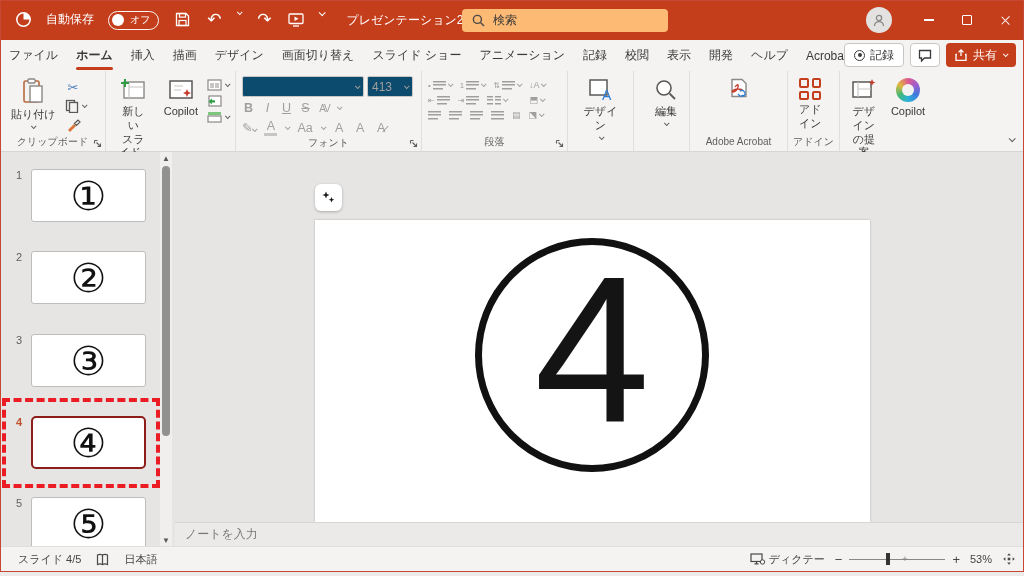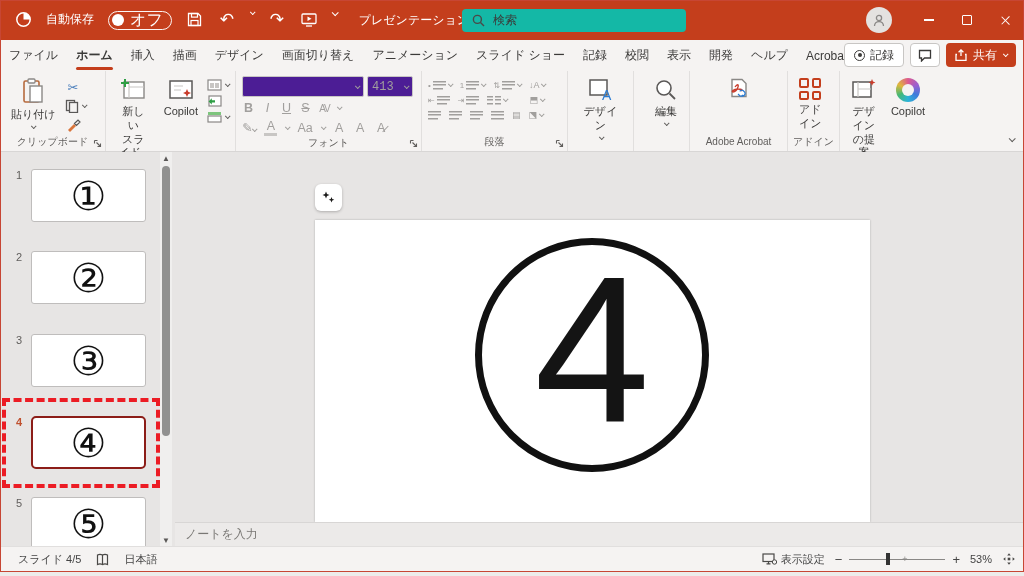--- a/index.html
+++ b/index.html
@@ -10,29 +10,29 @@
     background:#EDEBEA; color:#3b3a39; font-size:12px;
   }
   
   .titlebar { position:absolute; left:0; top:0; width:1024px; height:40px;
     background:#C43E1C; display:flex; align-items:center; color:#fff; }
   .tb-left { display:flex; align-items:flex-start; gap:14px; padding-left:14px; }
   .tb-txt { font-size:12px; color:#fff; white-space:nowrap; }
   .toggle { display:flex; align-items:center; border:1px solid rgba(255,255,255,.95);
     border-radius:10px; height:19px; padding:0 8px 0 3px; gap:6px; cursor:default; }
   .toggle .knob { width:12px; height:12px; border-radius:50%; background:#fff; }
-  .toggle .tg-label { font-size:16px; color:#fff; }
+  .toggle .tg-label { font-size:10px; color:#fff; }
   .tb-ic { width:18px; height:18px; display:flex; align-items:center; justify-content:center; }
   .arrow-glyph { font-size:17px; line-height:1; color:#fff; }
   .chev { display:inline-block; width:5px; height:5px; border-right:1.3px solid currentColor;
     border-bottom:1.3px solid currentColor; transform:rotate(45deg) translateY(-1px); }
   .chev.sm { width:4px; height:4px; }
   .tb-title { margin-left:22px; font-size:12px; white-space:nowrap; }
-  .searchbox { position:absolute; left:462px; top:9px; width:224px; height:23px;
-    background:#14b8a6; border-radius:4px; display:flex; align-items:center;
+  .searchbox { position:absolute; left:462px; top:9px; width:206px; height:23px;
+    background:#fdba74; border-radius:4px; display:flex; align-items:center;
     gap:8px; padding-left:10px; color:#3b3a39; cursor:text; }
   .searchbox svg { flex:none; }
   .tb-right { position:absolute; right:0; top:0; height:40px; display:flex; align-items:center; }
   .avatar { width:26px; height:26px; border-radius:50%; background:#E4E2E0;
     display:flex; align-items:center; justify-content:center; margin-right:18px; }
   .winbtn { width:38px; height:40px; display:flex; align-items:center; justify-content:center; position:relative; }
   .min-glyph { width:10px; height:1.4px; background:#fff; }
   .max-glyph { width:10px; height:10px; border:1.3px solid #fff; border-radius:1px; }
   .x-glyph { position:relative; width:11px; height:11px; }
   .x-glyph::before,.x-glyph::after { content:""; position:absolute; left:5px; top:0;
@@ -62,22 +62,22 @@
   .rg-body { flex:1; display:flex; align-items:flex-start; padding:5px 6px 0 6px; gap:4px; }
   .rg-label { height:17px; font-size:10px; color:#605E5C; text-align:center;
     display:flex; align-items:center; justify-content:center; gap:4px; padding-bottom:2px; }
   .launcher { position:absolute; right:3px; bottom:3px; }
   .bigbtn { display:flex; flex-direction:column; align-items:center; justify-content:flex-start;
     gap:3px; padding:2px 5px; border-radius:3px; font-size:11px; color:#3b3a39; text-align:center;
     line-height:1.25; cursor:default; }
   .smallcol { display:flex; flex-direction:column; gap:4px; padding-top:3px; }
   .smallrow { display:flex; align-items:center; gap:3px; }
   .ic16 { width:17px; height:16px; display:flex; align-items:center; justify-content:center; font-size:13px; }
-  .combo { background:#4c1d95; border:1px solid #C8C6C4; border-radius:2px; height:21px;
-    display:flex; align-items:center; justify-content:space-between; padding:0 4px; color:#A19F9D;font-family:Liberation Mono, monospace; }
+  .combo { background:#0c4a6e; border:1px solid #C8C6C4; border-radius:2px; height:21px;
+    display:flex; align-items:center; justify-content:space-between; padding:0 4px; color:#A19F9D; }
   .fontrow { display:flex; gap:3px; }
   .fmt-row { display:flex; align-items:center; gap:6px; margin-top:4px; color:#A19F9D; font-size:12.5px; }
   .fmt { min-width:13px; text-align:center; }
   .u { text-decoration:underline; } .i { font-style:italic; } .s { text-decoration:line-through; }
   .bars { display:inline-block; width:13px; height:9px;
     background:linear-gradient(#A19F9D 0 0) left top/13px 1.5px no-repeat,
                linear-gradient(#A19F9D 0 0) left center/13px 1.5px no-repeat,
                linear-gradient(#A19F9D 0 0) left bottom/10px 1.5px no-repeat; }
   .pgrid { display:flex; flex-direction:column; gap:5px; padding-top:4px; }
   .prow { display:flex; align-items:center; gap:8px; color:#A19F9D; }
@@ -202,22 +202,22 @@
   </div>
 </div>
 
 <div class="menubar">
   <span class="mtab">ファイル</span>
   <span class="mtab active">ホーム</span>
   <span class="mtab">挿入</span>
   <span class="mtab">描画</span>
   <span class="mtab">デザイン</span>
   <span class="mtab">画面切り替え</span>
+  <span class="mtab">スライド ショー</span>
   <span class="mtab">アニメーション</span>
-  <span class="mtab">スライド ショー</span>
   <span class="mtab">記録</span>
   <span class="mtab">校閲</span>
   <span class="mtab">表示</span>
   <span class="mtab">開発</span>
   <span class="mtab">ヘルプ</span>
   <span class="mtab">Acrobat</span>
   <div class="menu-right">
     <span class="pillbtn">
       <span class="rec-dot"></span>
       <span>記録</span>
@@ -583,21 +583,21 @@
         <span>日本語</span>
       </span>
   </div>
   <div class="sb-right">
     <span class="sb-item">
       <svg width="15" height="12" viewBox="0 0 15 12">
           <rect x="1" y="1" width="11" height="7.5" fill="none" stroke="#4a4947" stroke-width="1.2"></rect>
           <path d="M4.5 10.8 h4 M6.5 8.5 v2" stroke="#4a4947" stroke-width="1.2"></path>
           <circle cx="12.5" cy="9" r="2.2" fill="#F5F3F2" stroke="#4a4947" stroke-width="1"></circle>
         </svg>
-      <span>表示設定</span>
+      <span>ディクテー</span>
     </span>
     <span class="zoomslider">
       <span class="zminus">−</span>
       <span class="ztrack">
         <span class="line"></span>
         <span class="zthumb"></span>
         <span class="ztick">+</span>
       </span>
       <span class="zplus">+</span>
     </span>

